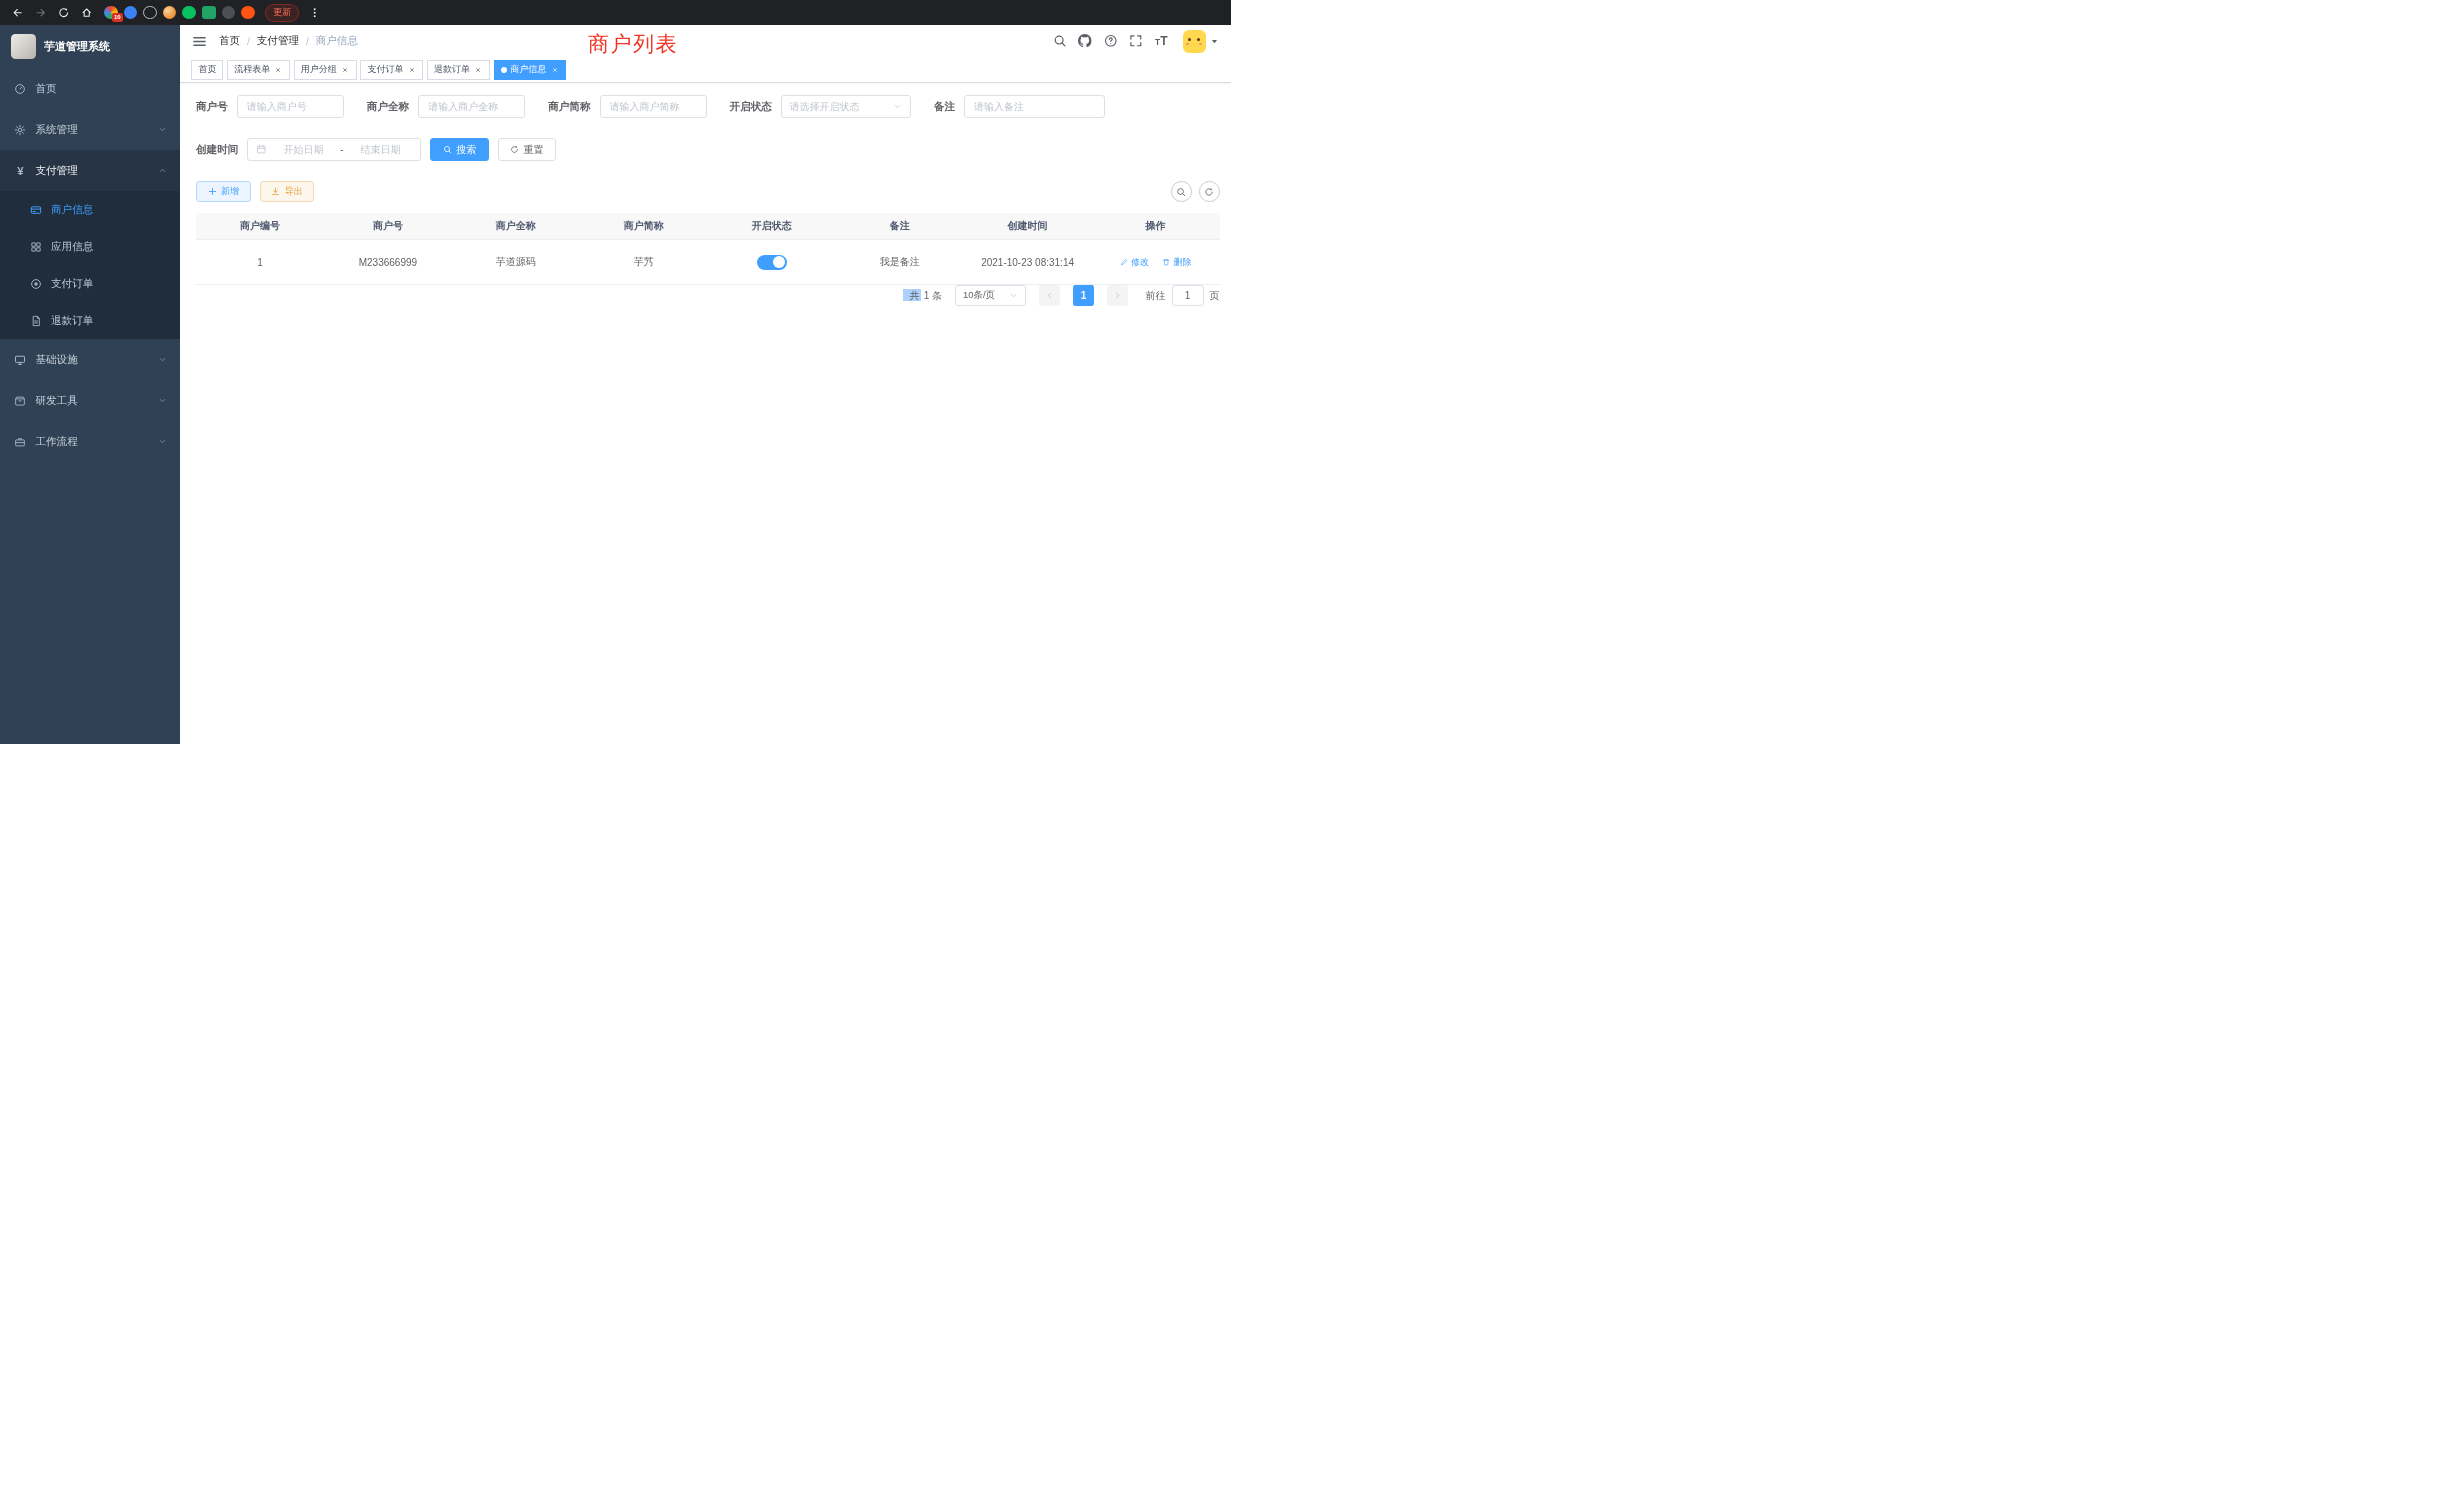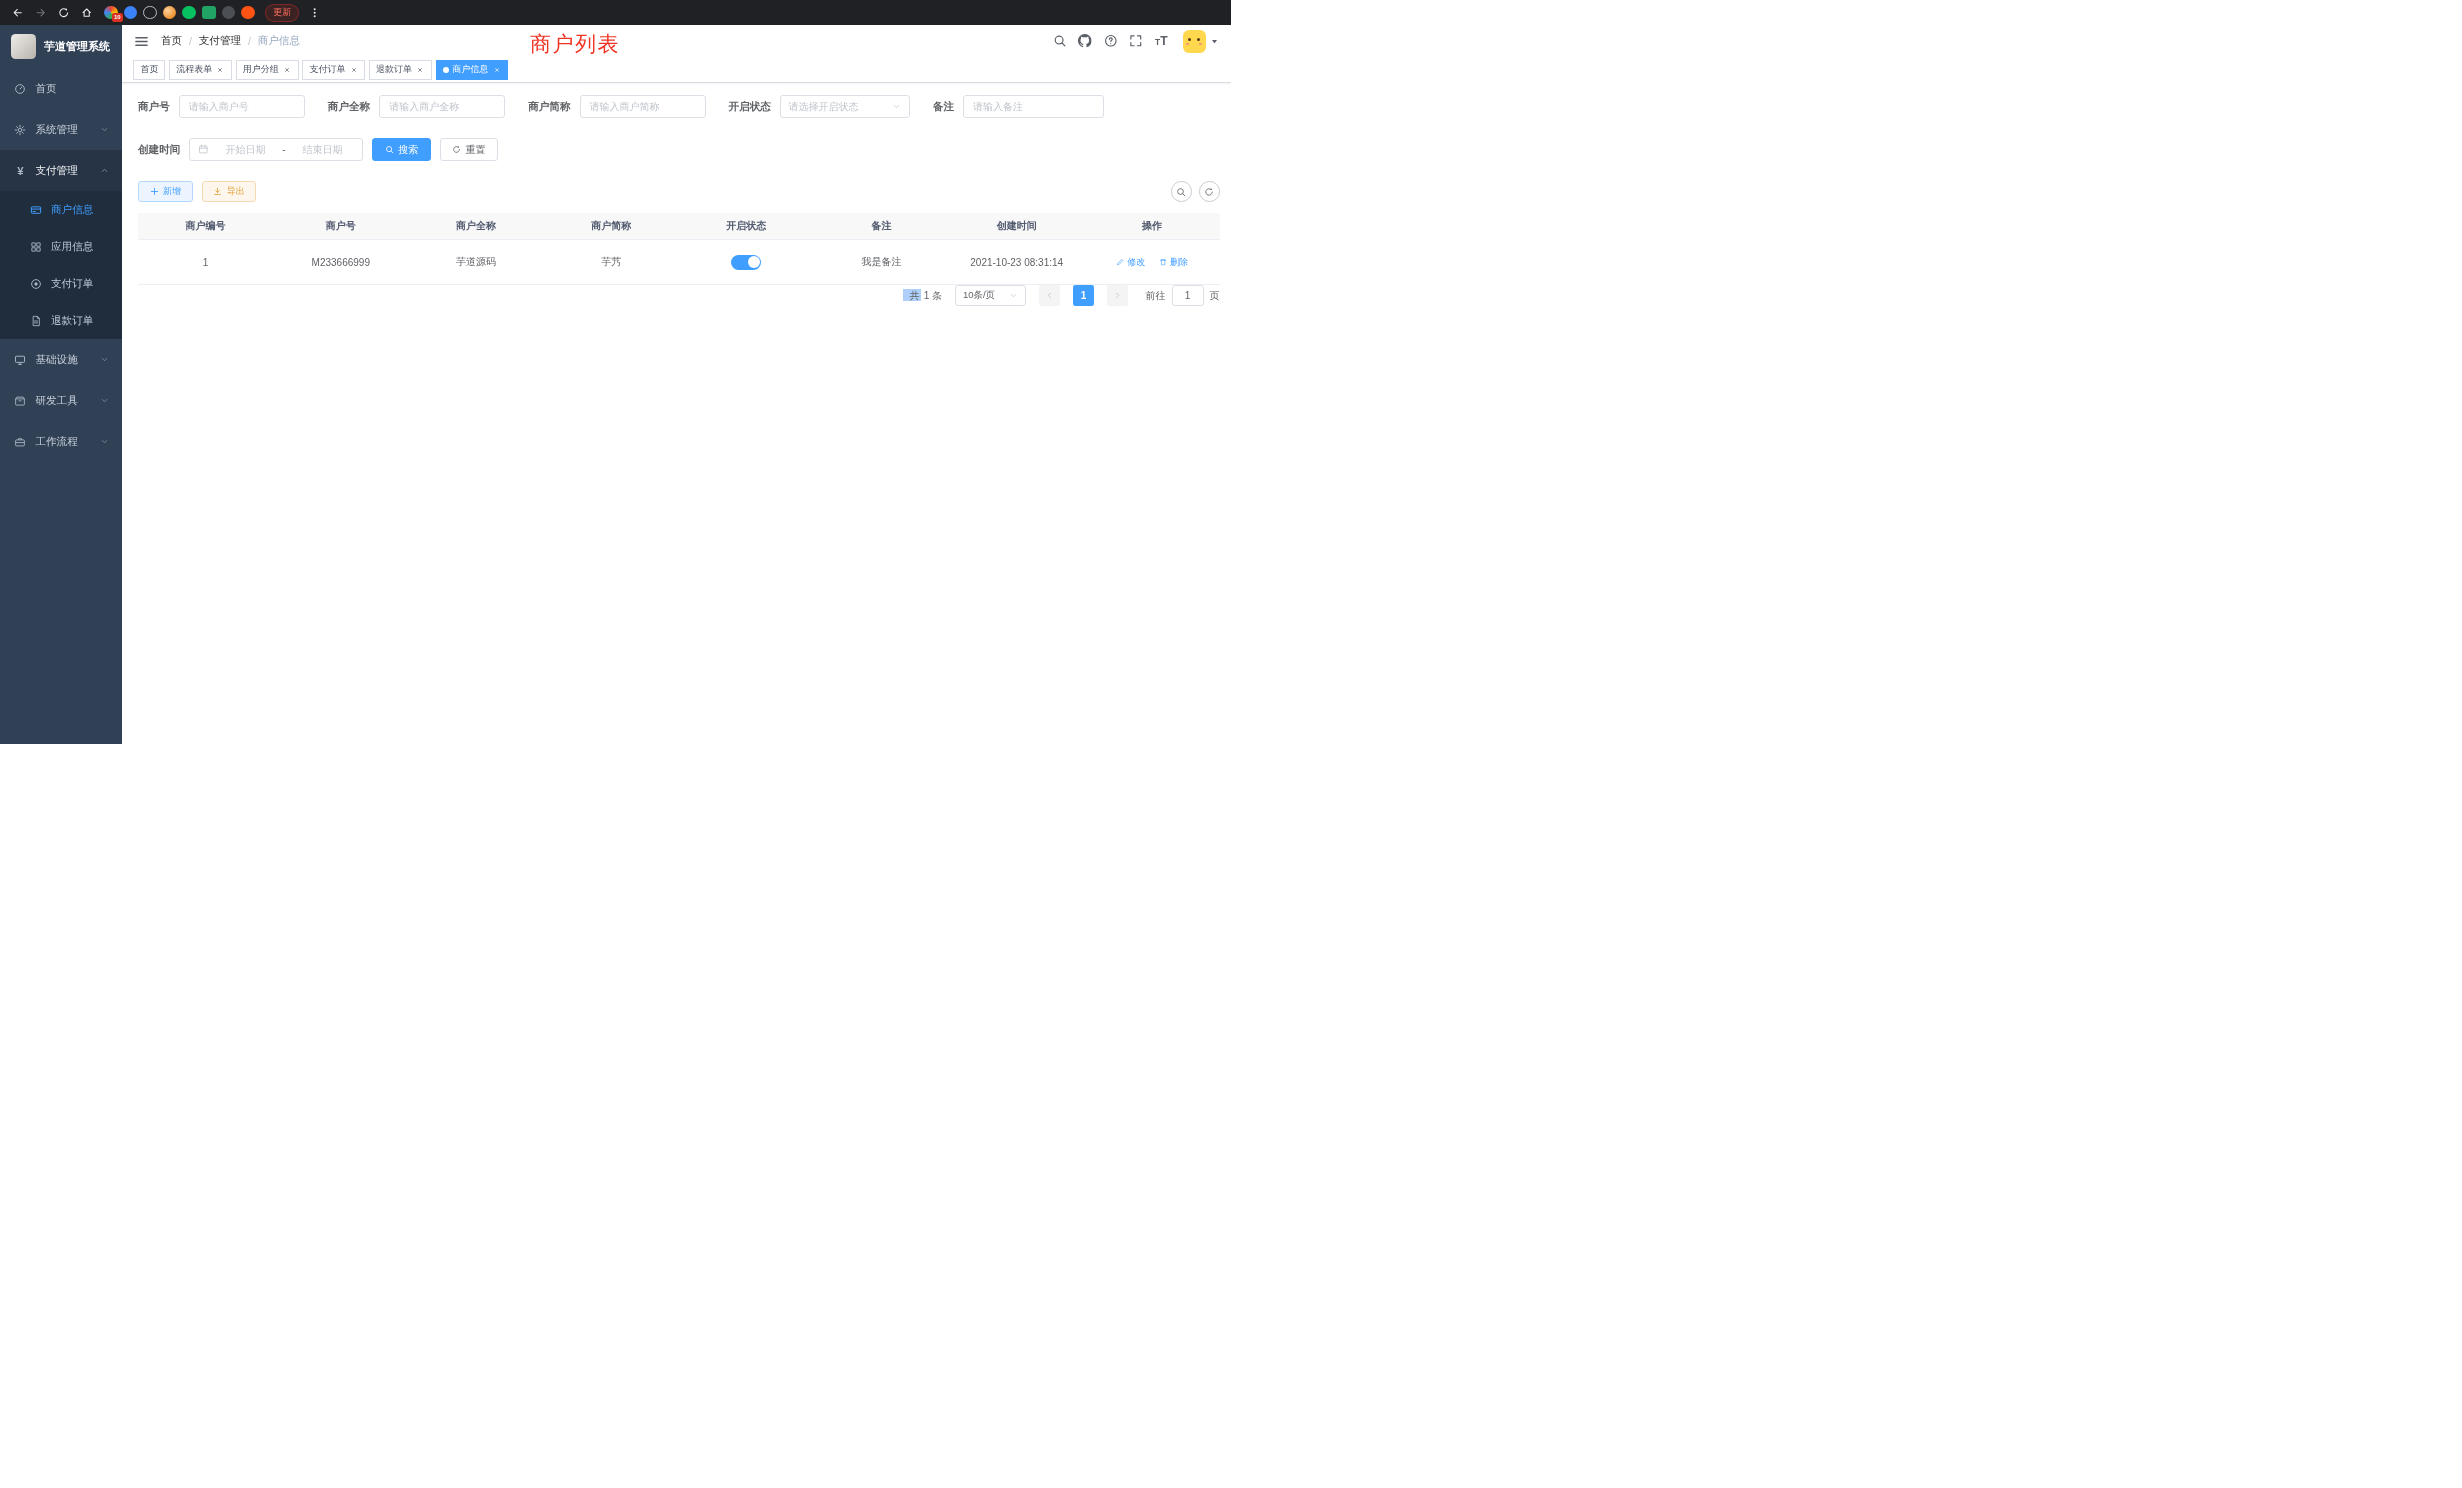--- a/index.html
+++ b/index.html
@@ -27,21 +27,21 @@
   .ext-4 { background:radial-gradient(circle at 35% 35%,#ffd29d,#e37400); }
   .ext-5 { background:#07c160; }
   .ext-6 { background:#21a366; }
   .ext-7 { background:#4c4f53; }
   .ext-8 { background:#ff5414; }
   .badge { position:absolute; right:-5.3px; bottom:-3px; background:#d93025; color:#fff; font-size:6px; line-height:7.6px; padding:0.8px 2.3px; border-radius:2.3px; font-weight:bold; }
   .update-btn { color:#ff6e5a; background:rgba(217,48,37,.15); border:0.8px solid rgba(217,48,37,.45); font-size:9px; padding:1.5px 6.8px; border-radius:9px; white-space:nowrap; cursor:pointer; margin:0 3px; }
 
   
   .app { display:flex; height:719px; }
-  .sidebar { width:122px; background:#304156; flex-shrink:0; overflow:hidden; }
+  .sidebar { width:180px; background:#304156; flex-shrink:0; overflow:hidden; }
   .logo { height:43px; display:flex; align-items:center; gap:7.6px; padding-left:11.4px; cursor:pointer; }
   .logo-img { width:25px; height:25px; border-radius:4.5px; background:linear-gradient(135deg,#efece8,#b7b2ac); flex-shrink:0; }
   .logo-title { color:#fff; font-size:11px; font-weight:bold; white-space:nowrap; }
   .menu-item { height:41px; display:flex; align-items:center; padding:0 13px 0 14.4px; color:#c8d0da; font-size:10.6px; gap:9px; cursor:pointer; }
   .mi-icon { width:12px; height:12px; color:#a9b5c3; flex-shrink:0; display:flex; align-items:center; justify-content:center; }
   .mi-icon svg { width:12px; height:12px; }
   .mi-icon.yen { font-weight:bold; font-size:11.4px; }
   .chev { margin-left:auto; width:9px; height:9px; color:#8b97a5; }
   .chev svg { width:9px; height:9px; }
   .menu-item.parent-open { background:#263445; color:#f1f3f5; }
@@ -80,21 +80,21 @@
   .tag.active { background:#409eff; border-color:#409eff; color:#fff; }
   .tag.active .dot { display:inline-block; }
   .tclose { width:9px; height:9px; display:flex; align-items:center; justify-content:center; border-radius:50%; }
   .tclose svg { width:6px; height:6px; }
 
   
   .content { flex:1; padding:12px 11.4px 0 16px; overflow:hidden; }
   .filter-row { display:flex; align-items:center; margin-bottom:20px; }
   .f-item { display:flex; align-items:center; margin-right:23px; }
   .f-label { font-size:10.6px; color:#606266; font-weight:700; margin-right:9px; white-space:nowrap; }
-  .f-input { height:23px; border:0.8px solid #dcdfe6; border-radius:3px; padding:0 9px; font-size:10px; color:#606266; background:#fff; width:126px; outline:none; }
+  .f-input { height:23px; border:0.8px solid #dcdfe6; border-radius:3px; padding:0 9px; font-size:10px; color:#606266; background:#fff; width:107px; outline:none; }
   .f-input::placeholder { color:#bfc4cc; }
   .f-input.wide { width:141px; }
   .f-select { width:130px; height:23px; border:0.8px solid #dcdfe6; border-radius:3px; display:flex; align-items:center; justify-content:space-between; padding:0 7.6px; color:#bfc4cc; font-size:10px; background:#fff; cursor:pointer; }
   .f-select .chev2 { width:9px; height:9px; color:#c0c4cc; }
   .f-select .chev2 svg { width:9px; height:9px; }
   .date-range { width:174px; height:23px; border:0.8px solid #dcdfe6; border-radius:3px; display:flex; align-items:center; padding:0 7.6px; gap:4.5px; color:#bfc4cc; font-size:10px; background:#fff; cursor:pointer; }
   .date-range .cal { width:10.6px; height:10.6px; color:#c0c4cc; }
   .date-range .cal svg { width:10.6px; height:10.6px; }
   .date-range .ph { flex:1; text-align:center; }
   .date-range .dsep { color:#606266; }

